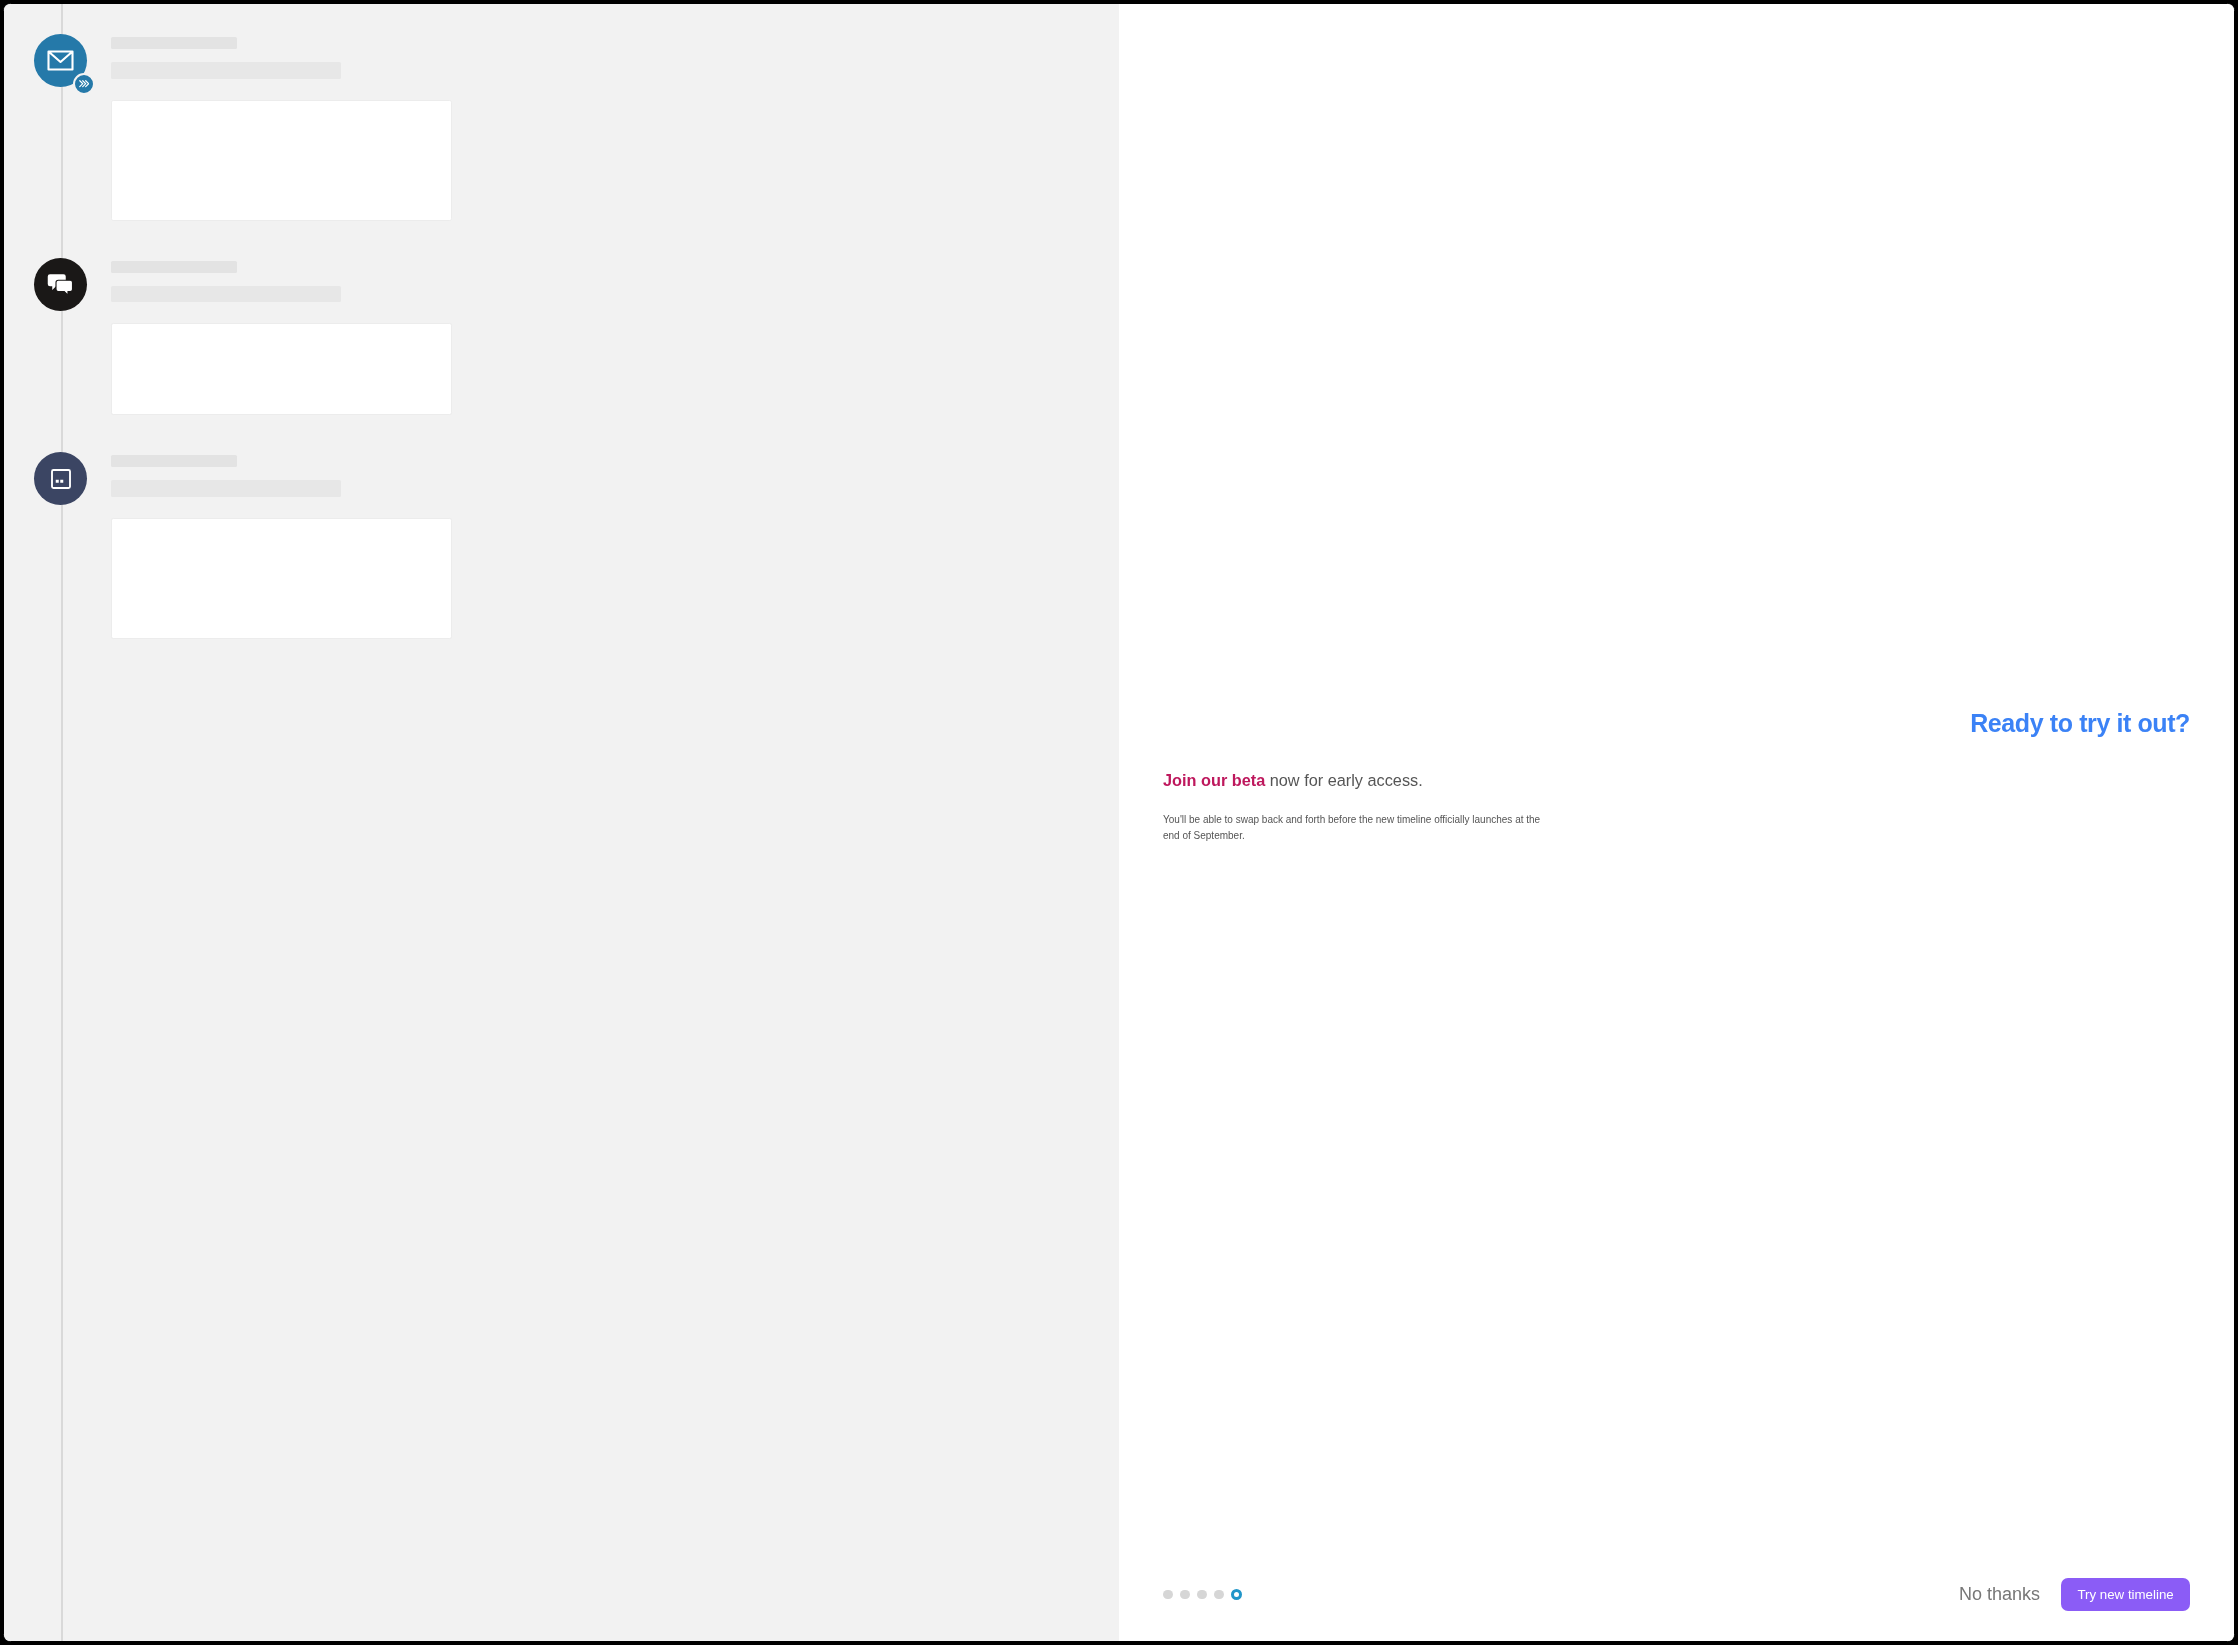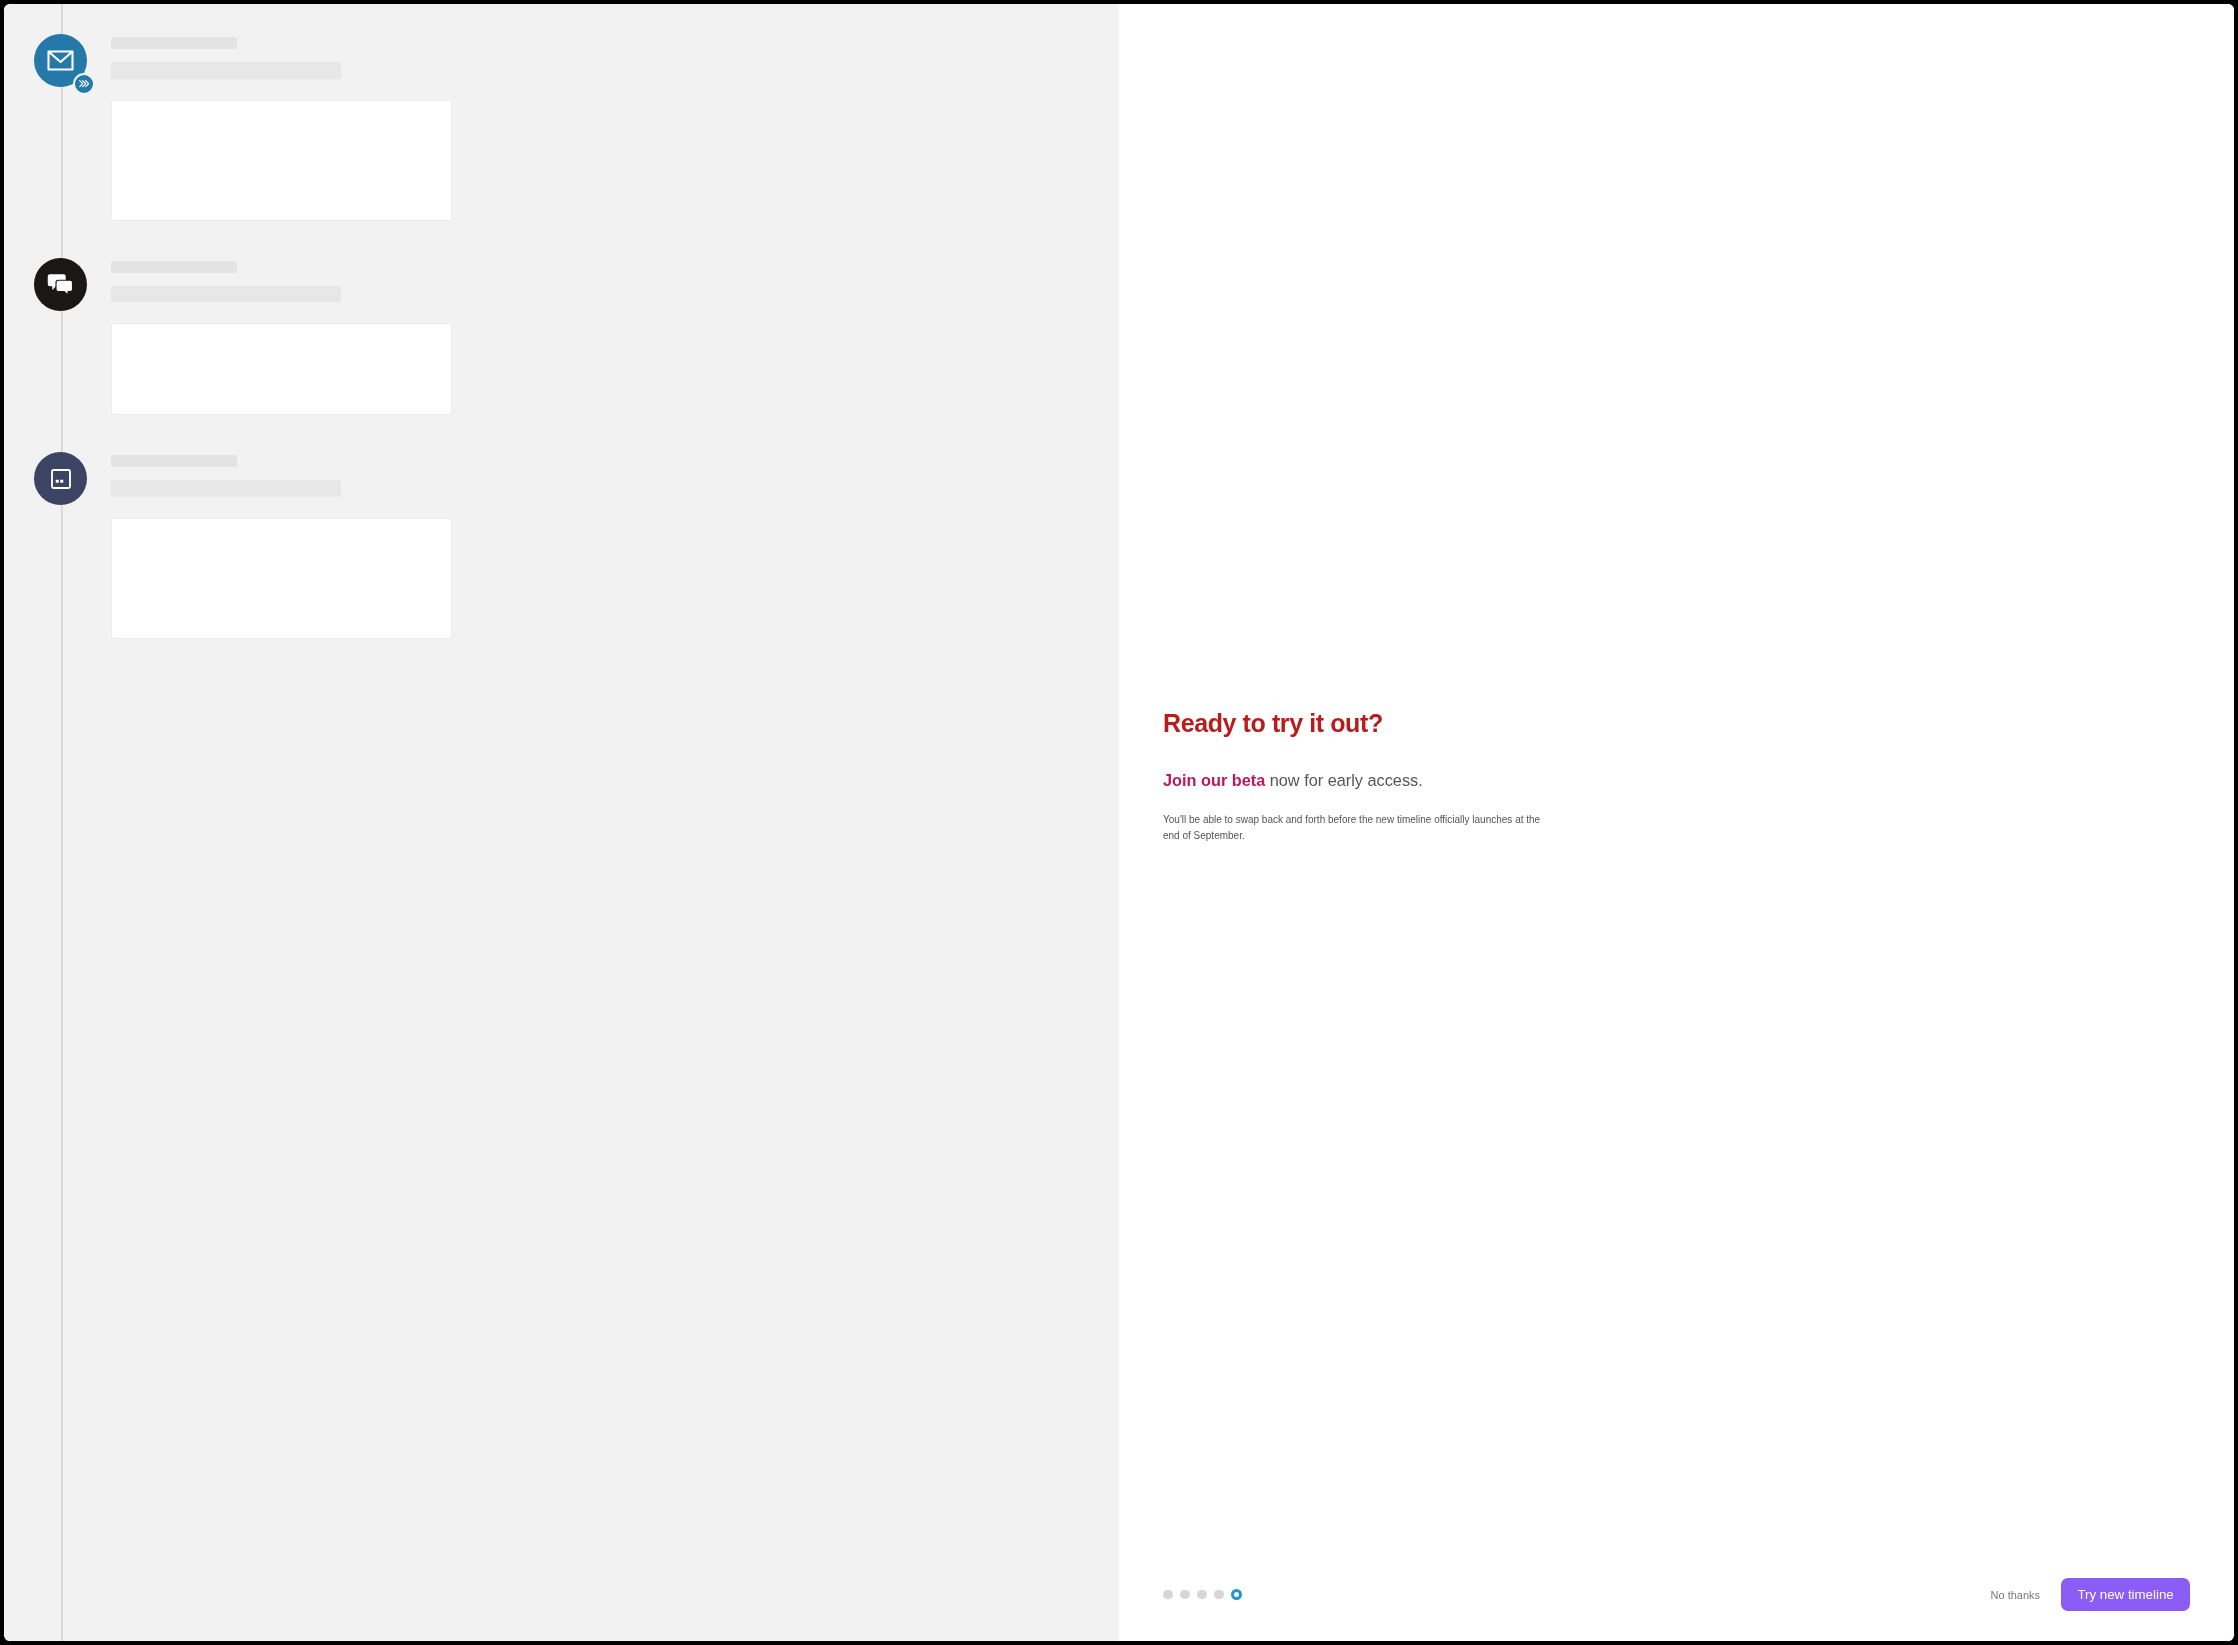--- a/index.html
+++ b/index.html
@@ -105,23 +105,24 @@
   .right-content {
     flex: 1;
     display: flex;
     flex-direction: column;
     justify-content: center;
     padding-bottom: 59px;
   }
   .heading {
     font-size: 25px;
     font-weight: 700;
-    color: #b91c1c;
+    color: #3b82f6;
     margin-bottom: 32px;
     letter-spacing: -0.4px;
+    text-align: right;
   }
   .sub-line {
     font-size: 16.3px;
     color: #555;
     margin-bottom: 21px;
     line-height: 1.3;
   }
   .sub-line strong {
     color: #be185d;
     font-weight: 600;
@@ -159,21 +160,21 @@
   }
   .footer-actions {
     display: flex;
     align-items: center;
     gap: 21px;
   }
   .link-btn {
     background: none;
     border: none;
     color: #777;
-    font-size: 11px;
+    font-size: 18px;
     cursor: pointer;
     font-family: inherit;
   }
   .primary-btn {
     background: #8b5cf6;
     color: #fff;
     border: none;
     padding: 9px 16.3px;
     font-size: 13.3px;
     border-radius: 7px;

